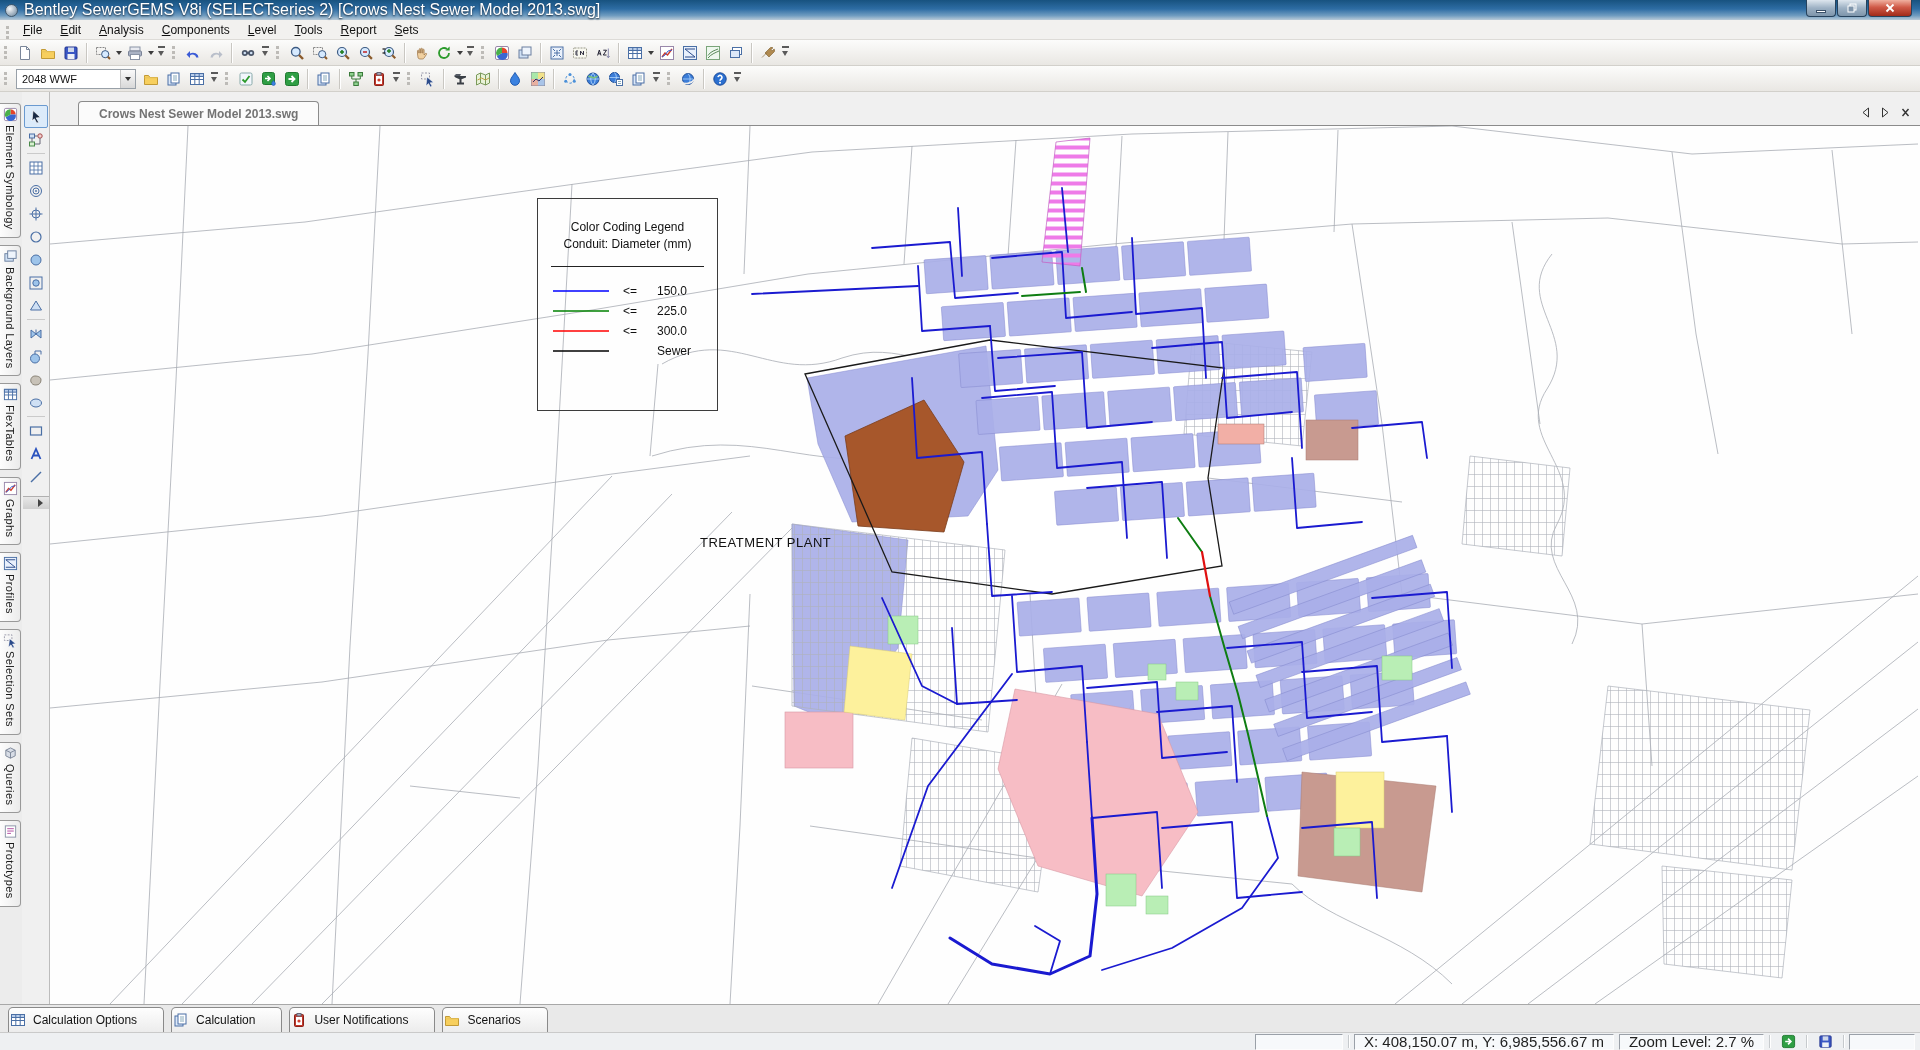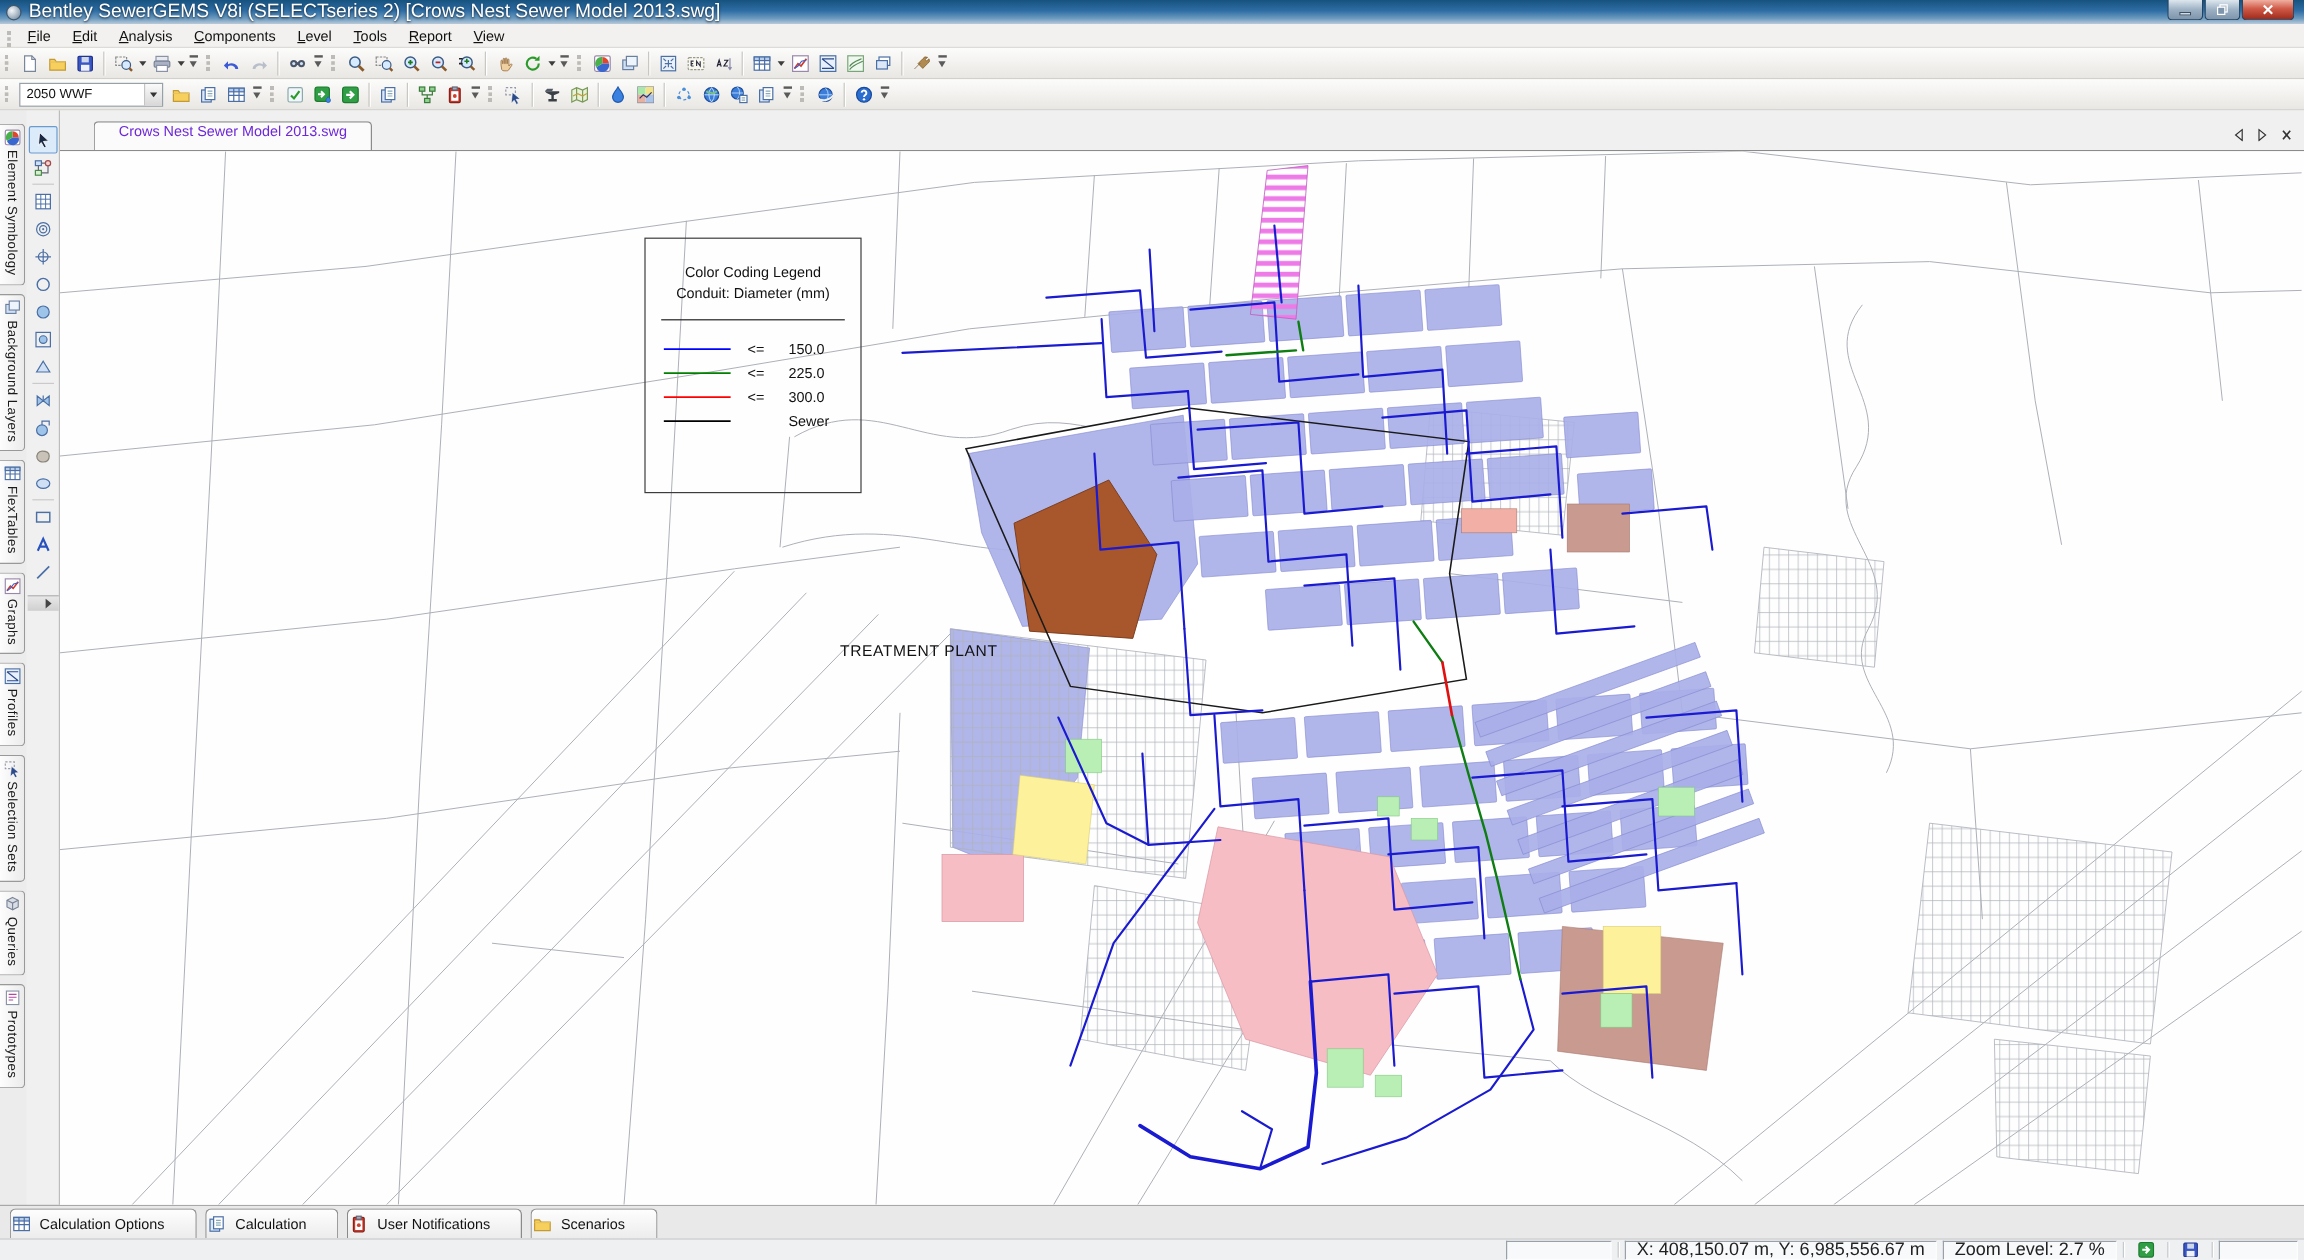--- a/index.html
+++ b/index.html
@@ -47,21 +47,21 @@
 
 .palette{width:28px;background:#f0f0f0;border-right:1px solid #bcbcbc;padding-top:13px;display:flex;flex-direction:column;align-items:center;flex:none}
 .ptool{width:24px;height:23px;display:flex;align-items:center;justify-content:center}
 .ptool.active{border:1px solid #6a9ad0;background:#dcebfa;border-radius:2px}
 .psep{width:18px;height:1px;background:#cacaca;margin:2px 0}
 .pexp{margin-top:8px;width:26px;height:13px;background:linear-gradient(#e8e8e8,#cfcfcf);border-top:1px solid #b0b0b0;display:flex;align-items:center;justify-content:flex-end;padding-right:2px}
 .pexp::after{content:"";border:4px solid transparent;border-left:5px solid #444}
 
 .doc-area{flex:1;display:flex;flex-direction:column;background:#f0f0f0;min-width:0}
 .doc-tabs{height:34px;position:relative;border-bottom:1px solid #8b8b8b;display:flex;align-items:flex-end;padding-left:28px;flex:none}
-.doc-tab{height:24px;display:flex;padding:0 20px;background:#fbfbfb;border:1px solid #8b8b8b;border-bottom:none;border-radius:4px 4px 0 0;font-size:12px;font-weight:normal;color:#6d28d9}
+.doc-tab{height:24px;display:flex;align-items:center;padding:0 20px;background:#fbfbfb;border:1px solid #8b8b8b;border-bottom:none;border-radius:4px 4px 0 0;font-size:12px;font-weight:bold;color:#737373}
 .doc-nav{position:absolute;right:10px;bottom:7px;display:flex;gap:11px;align-items:center}
 .doc-nav svg{width:9px;height:11px}
 
 .canvas{flex:1;position:relative;background:#fefefe;overflow:hidden}
 .canvas > svg.map{position:absolute;inset:0;width:100%;height:100%}
 
 
 .legend{position:absolute;left:487px;top:72px;width:181px;height:213px;border:1px solid #3c3c3c;font-size:12px;color:#111;text-align:center;padding-top:21px;background:transparent}
 .leg-sub{margin-top:3px}
 .leg-div{border-top:1px solid #222;margin:15px 13px 0}
@@ -376,21 +376,21 @@
 
   <div class="menubar">
     <span class="grip"></span>
     <span class="menu-item">File</span>
     <span class="menu-item">Edit</span>
     <span class="menu-item">Analysis</span>
     <span class="menu-item">Components</span>
     <span class="menu-item">Level</span>
     <span class="menu-item">Tools</span>
     <span class="menu-item">Report</span>
-    <span class="menu-item">View</span>
+    <span class="menu-item">Sets</span>
   </div>
 
   <div class="toolbar">
     <span class="grip"></span>
     <span class="tbtn">
         <svg class="i16">
           <use href="#s-page"></use>
         </svg>
       </span>
     <span class="tbtn">
@@ -533,21 +533,21 @@
         <svg class="i16">
           <use href="#s-tools"></use>
         </svg>
       </span>
     <span class="tovf"></span>
   </div>
 
   <div class="toolbar">
     <span class="grip"></span>
     <div class="combo">
-      <span>2050 WWF</span>
+      <span>2048 WWF</span>
       <span class="combo-dd"></span>
     </div>
     <span class="tbtn">
         <svg class="i16">
           <use href="#s-folder"></use>
         </svg>
       </span>
     <span class="tbtn">
         <svg class="i16">
           <use href="#s-copydocs"></use>

